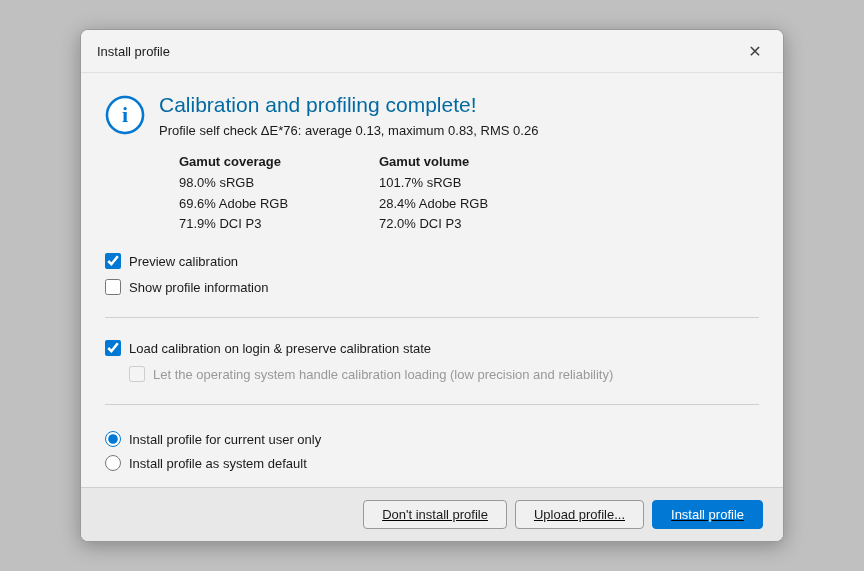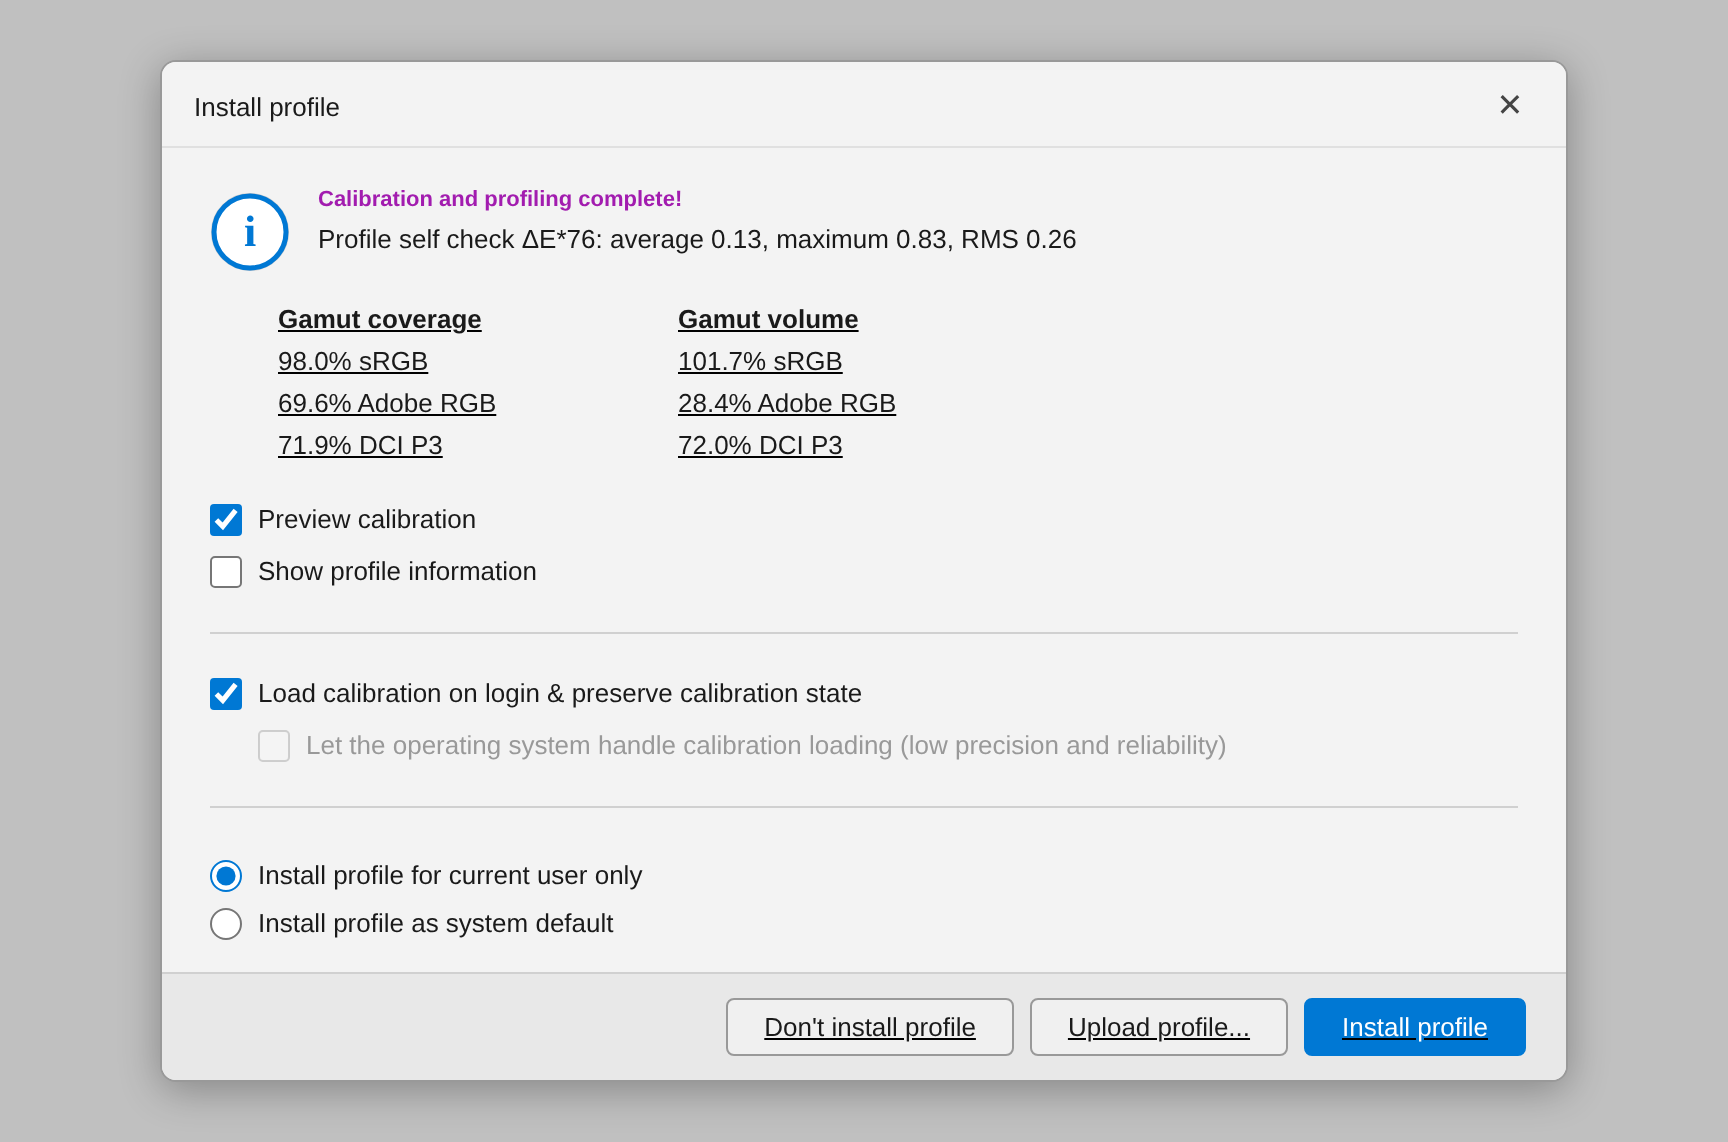--- a/index.html
+++ b/index.html
@@ -74,37 +74,36 @@
       flex-shrink: 0;
       margin-top: 2px;
     }
 
     .info-icon svg {
       width: 40px;
       height: 40px;
     }
 
     .header-text h2 {
-      font-size: 11px;
-      font-weight: 700;
-      color: #a21caf;
+      font-size: 21px;
+      font-weight: 400;
+      color: #0369a1;
       margin-bottom: 6px;
     }
 
     .header-text p {
       font-size: 13px;
       color: #1a1a1a;
     }
 
     .gamut-table {
       display: grid;
       grid-template-columns: 200px 200px;
       margin-bottom: 18px;
-      margin-left: 34px;
-      text-decoration: underline;
+      margin-left: 74px;
     }
 
     .gamut-header {
       font-weight: 700;
       font-size: 13px;
       color: #1a1a1a;
       margin-bottom: 4px;
     }
 
     .gamut-row {

